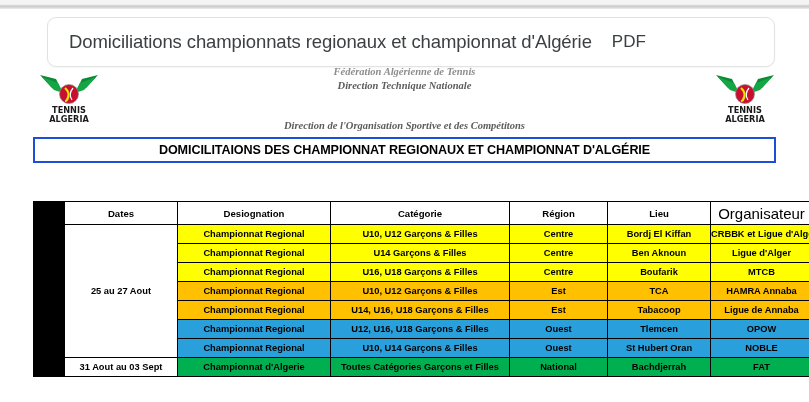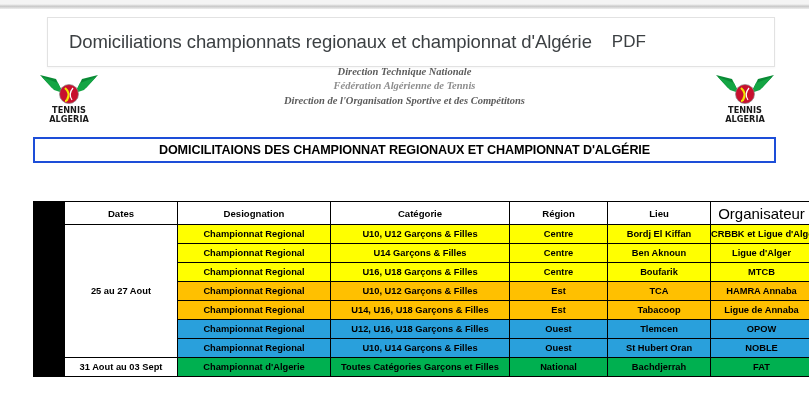--- a/index.html
+++ b/index.html
@@ -58,21 +58,21 @@
     width: 809px;
     text-align: center;
     font-family: "Liberation Serif", serif;
     font-style: italic;
     font-weight: bold;
     color: #5c5c5c;
     line-height: 1.38;
   }
   #fed-line-1 { font-size: 10.5px; color: #8d8d8d; }
   #fed-line-2 { font-size: 10.5px; }
-  #fed-line-3 { font-size: 10.5px; }
+  #fed-line-3 { font-size: 10.5px; margin-top: 25px; }
 
   
   #banner {
     position: absolute;
     top: 128px;
     left: 33px;
     width: 743px;
     height: 26px;
     border: 2px solid #1d4ed8;
     box-sizing: border-box;
@@ -145,21 +145,21 @@
 
   
   #title-overlay {
     position: absolute;
     top: 17px;
     left: 47px;
     width: 728px;
     height: 50px;
     background: #ffffff;
     border: 1px solid #e2e2e2;
-    border-radius: 0;
+    border-radius: 9px;
     box-sizing: border-box;
     display: flex;
     align-items: center;
     box-shadow: 0 1px 2px rgba(0,0,0,0.04);
   }
   #title-overlay-text {
     margin-left: 21px;
     font-family: "Liberation Sans", sans-serif;
     font-size: 18.5px;
     color: #3c4043;
@@ -206,22 +206,22 @@
         <circle cx="33" cy="23" r="9.5" fill="#c8102e"></circle>
         <circle cx="33" cy="23" r="9.5" fill="none" stroke="#8d8d8d" stroke-width="0.7"></circle>
         <path d="M29 17 q6 5 2 12 q-1 1 -2 1" fill="none" stroke="#f2e600" stroke-width="2.2"></path>
         <path d="M37 17 q-5 6 -1 12" fill="none" stroke="#ffffff" stroke-width="1.2"></path>
         <text x="33" y="42" font-family="DejaVu Sans, sans-serif" font-size="8.2" font-weight="bold" fill="#1a1a1a" text-anchor="middle">TENNIS</text>
         <text x="33" y="51" font-family="DejaVu Sans, sans-serif" font-size="8.2" font-weight="bold" fill="#1a1a1a" text-anchor="middle">ALGERIA</text>
       </svg>
     </div>
 
     <div id="fed-lines">
+      <div id="fed-line-1">Fédération Algérienne de Tennis</div>
       <div id="fed-line-2">Direction Technique Nationale</div>
-      <div id="fed-line-1">Fédération Algérienne de Tennis</div>
       <div id="fed-line-3">Direction de l'Organisation Sportive et des Compétitons</div>
     </div>
   </div>
 
   <div id="banner">
     <span id="banner-text">DOMICILITAIONS DES CHAMPIONNAT REGIONAUX ET CHAMPIONNAT D'ALGÉRIE</span>
   </div>
 
   <table id="sched-table">
     <colgroup>

